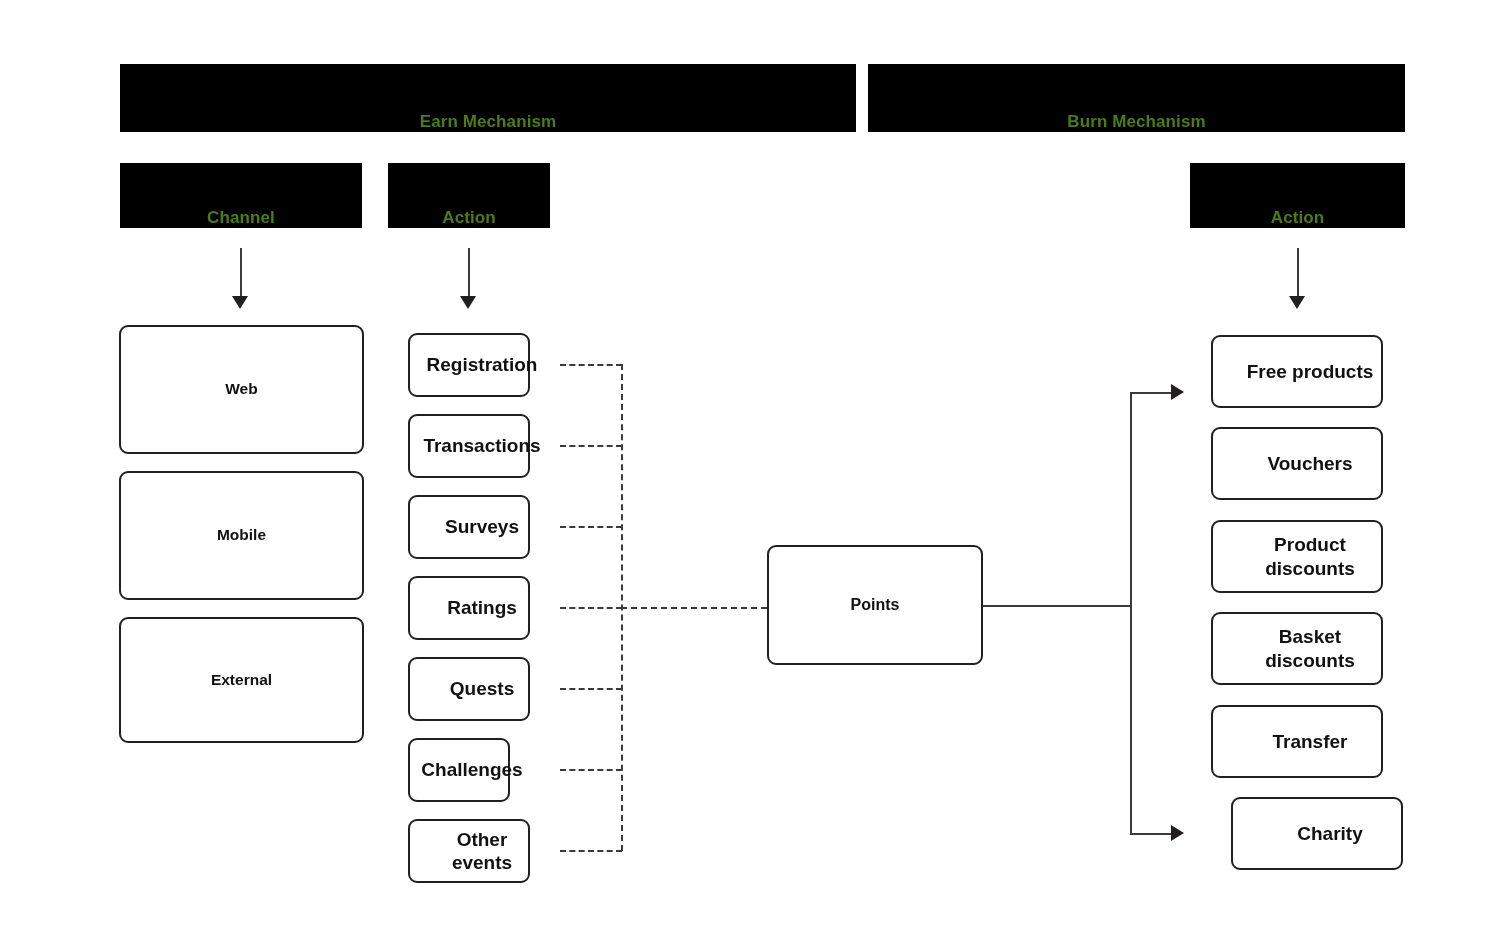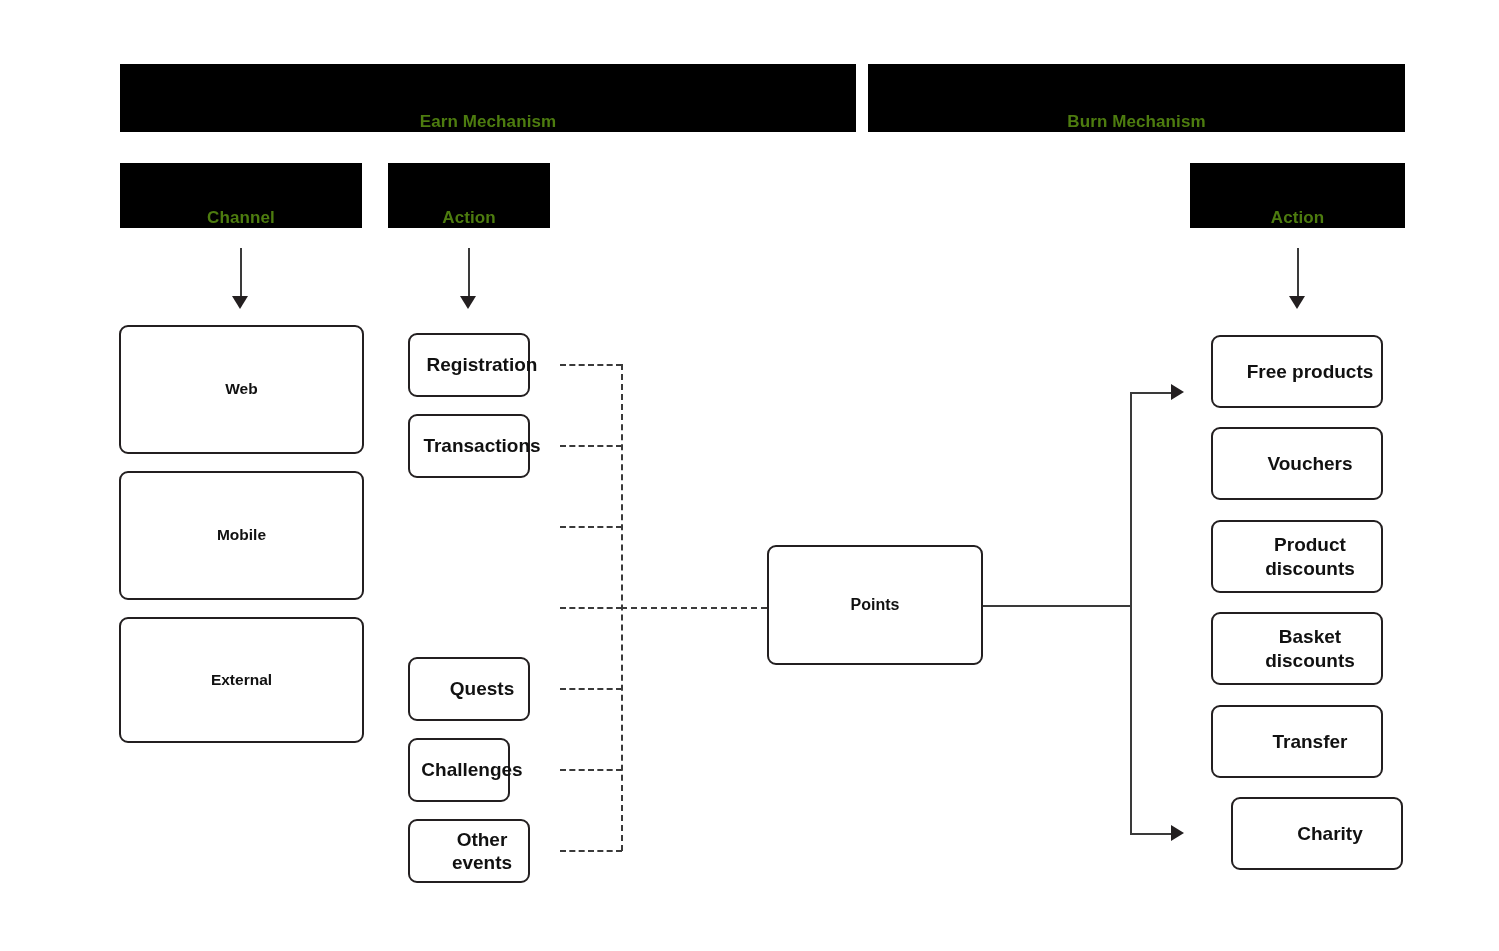--- a/index.html
+++ b/index.html
@@ -135,20 +135,26 @@
   <div class="node" style="left:119px; top:617px; width:245px; height:126px;">
     <span class="lbl">External</span>
   </div>
 
   <div class="node small" style="left:408px; top:333px; width:122px; height:64px;">
     <span class="lbl">Registration</span>
   </div>
   <div class="node small" style="left:408px; top:414px; width:122px; height:64px;">
     <span class="lbl">Transactions</span>
   </div>
+  <div class="node small" style="left:408px; top:495px; width:122px; height:64px;">
+    <span class="lbl">Surveys</span>
+  </div>
+  <div class="node small" style="left:408px; top:576px; width:122px; height:64px;">
+    <span class="lbl">Ratings</span>
+  </div>
   <div class="node small" style="left:408px; top:657px; width:122px; height:64px;">
     <span class="lbl">Quests</span>
   </div>
   <div class="node small" style="left:408px; top:738px; width:102px; height:64px;">
     <span class="lbl">Challenges</span>
   </div>
   <div class="node small" style="left:408px; top:819px; width:122px; height:64px;border-radius:9px;">
     <span class="lbl">Other events</span>
   </div>
 

